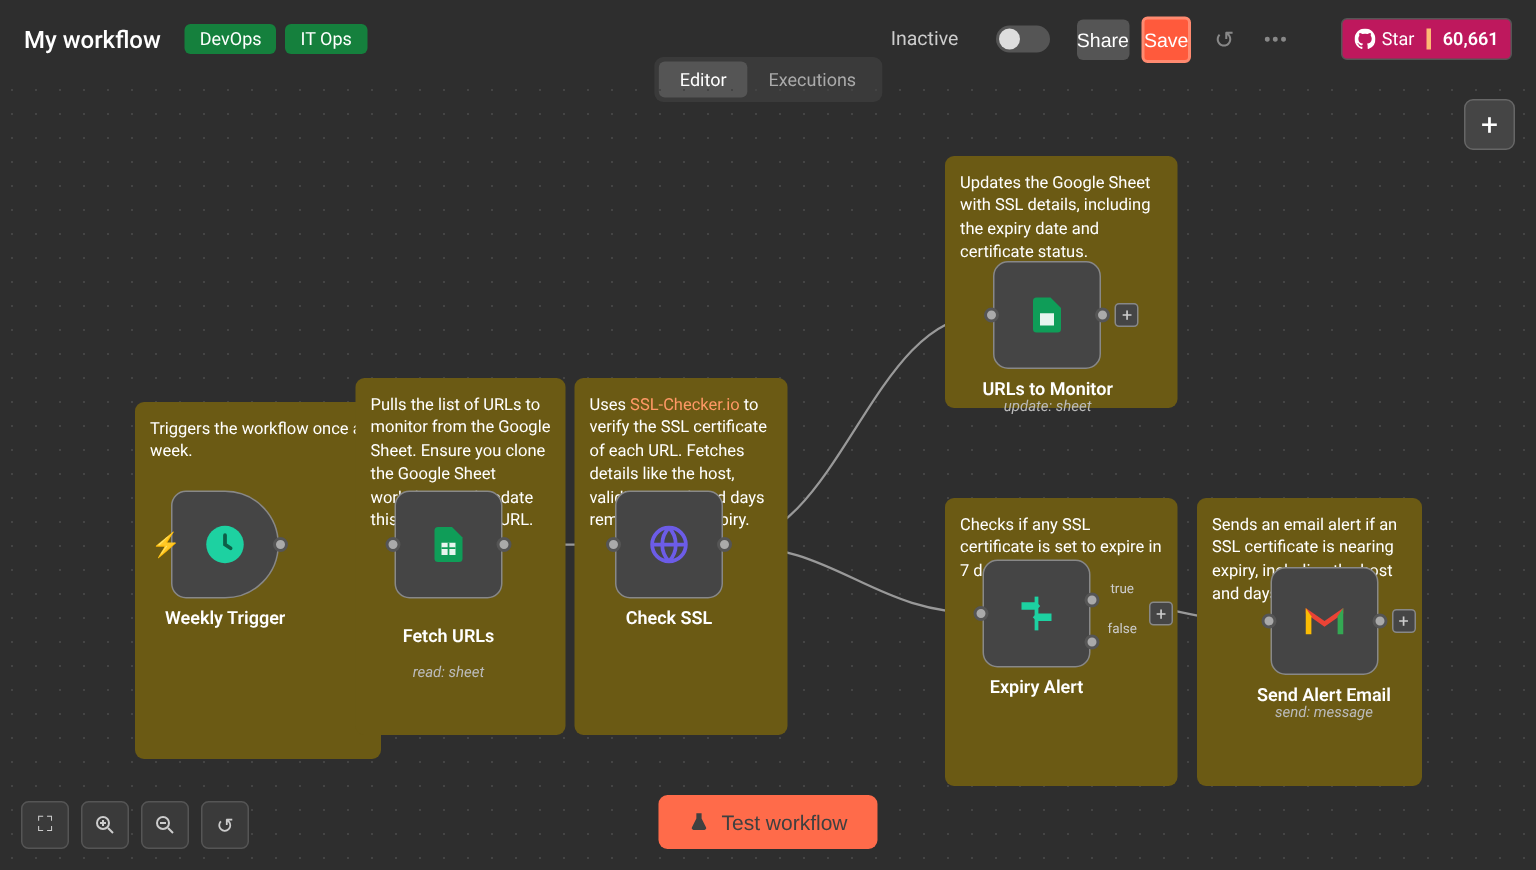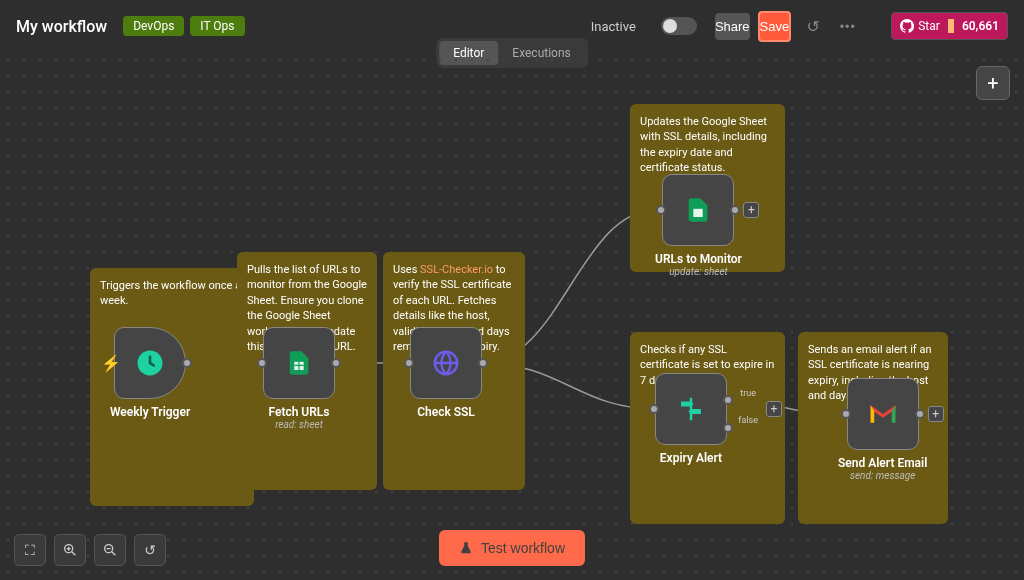--- a/index.html
+++ b/index.html
@@ -1,30 +1,30 @@
 <!DOCTYPE html>
 <html><head>
 <meta charset="utf-8">
 <style>
 *{margin:0;padding:0;box-sizing:border-box;}
 body{background:#2e2e2e;font-family:-apple-system,BlinkMacSystemFont,"Segoe UI",Roboto,sans-serif;color:#fff;width:1024px;height:580px;overflow:hidden;position:relative;}
 .topbar{height:52px;display:flex;align-items:center;padding:0 16px;background:#2e2e2e;}
 .title{font-size:16px;font-weight:500;margin-right:16px;}
-.tag{display:inline-block;padding:3px 10px;background:#4d7c0f;border-radius:4px;font-size:12px;margin-right:6px;}
+.tag{display:inline-block;padding:3px 10px;background:#15803d;border-radius:4px;font-size:12px;margin-right:6px;}
 .spacer{flex:1;}
 .inactive-label{font-size:13px;color:#ccc;margin-right:25px;}
 .toggle{width:36px;height:18px;background:#555;border-radius:9px;position:relative;margin-right:18px;}
 .toggle::after{content:"";position:absolute;width:14px;height:14px;background:#ddd;border-radius:50%;top:2px;left:2px;}
 .btn{padding:6px 0;border-radius:4px;font-size:13px;margin-right:8px;cursor:pointer;border:none;}
 .btn-share{background:#555;color:#fff;}
 .btn-save{background:#ff5a3c;color:#fff;border:2px solid #ff8a70;}
 .icon-btn{width:28px;height:28px;display:inline-flex;align-items:center;justify-content:center;color:#888;margin-right:6px;cursor:pointer;}
 .star-pill{display:flex;align-items:center;background:#be185d;border:1px solid #555;border-radius:4px;height:28px;margin-left:24px;}
 .star-pill .s1{padding:0 8px;display:flex;align-items:center;gap:4px;font-size:12px;}
-.star-pill .s2{padding:0 8px;border-left:6px solid #fdba74;font-size:12px;font-weight:600;}
+.star-pill .s2{padding:0 8px;border-left:3px solid #fdba74;font-size:12px;font-weight:600;}
 .tabs{position:absolute;top:38px;left:50%;transform:translateX(-50%);display:flex;background:#3a3a3a;border-radius:6px;padding:3px;}
 .tab{padding:5px 14px;font-size:12px;color:#aaa;border-radius:4px;cursor:pointer;}
 .tab.active{background:#555;color:#fff;}
 .canvas{position:absolute;top:52px;left:0;right:0;bottom:0;background-image:radial-gradient(circle,#444 1px,transparent 1px);background-size:16px 16px;}
 .note{position:absolute;background:#6b5a14;border-radius:6px;padding:10px;font-size:11px;line-height:1.4;color:#fff;}
 .node-box{position:absolute;display:flex;flex-direction:column;align-items:center;}
 .node{width:72px;height:72px;background:#454545;border:1.5px solid #888;border-radius:10px;display:flex;align-items:center;justify-content:center;position:relative;}
 .node.trigger{border-radius:10px 36px 36px 10px;}
 .node-label{margin-top:6px;font-size:12px;font-weight:600;text-align:center;}
 .node-sub{font-size:10px;color:#bbb;text-align:center;font-style:italic;}
@@ -92,21 +92,21 @@
       <span class="bolt">⚡</span>
       <svg width="30" height="30" viewBox="0 0 24 24" fill="#1dd1a1">
           <circle cx="12" cy="12" r="10"></circle>
           <path d="M12 7v5l3 2" stroke="#0d5e47" stroke-width="2" fill="none" stroke-linecap="round"></path>
         </svg>
       <span class="port right"></span>
     </div>
     <div class="node-label">Weekly Trigger</div>
   </div>
 
-  <div class="node-box" style="left:263px;top:275px;">
+  <div class="node-box" style="left:263px;top:275px;gap:12px;">
     <div class="node">
       <svg width="28" height="28" viewBox="0 0 24 24">
           <path fill="#0f9d58" d="M14 2H6a2 2 0 0 0-2 2v16a2 2 0 0 0 2 2h12a2 2 0 0 0 2-2V8z"></path>
           <path fill="#fff" d="M8 11h8v7H8z" opacity=".9"></path>
           <path fill="#0f9d58" d="M8 14h8M12 11v7" stroke="#0f9d58" stroke-width="1"></path>
         </svg>
       <span class="port left"></span>
         <span class="port right"></span>
     </div>
     <div class="node-label">Fetch URLs</div>

